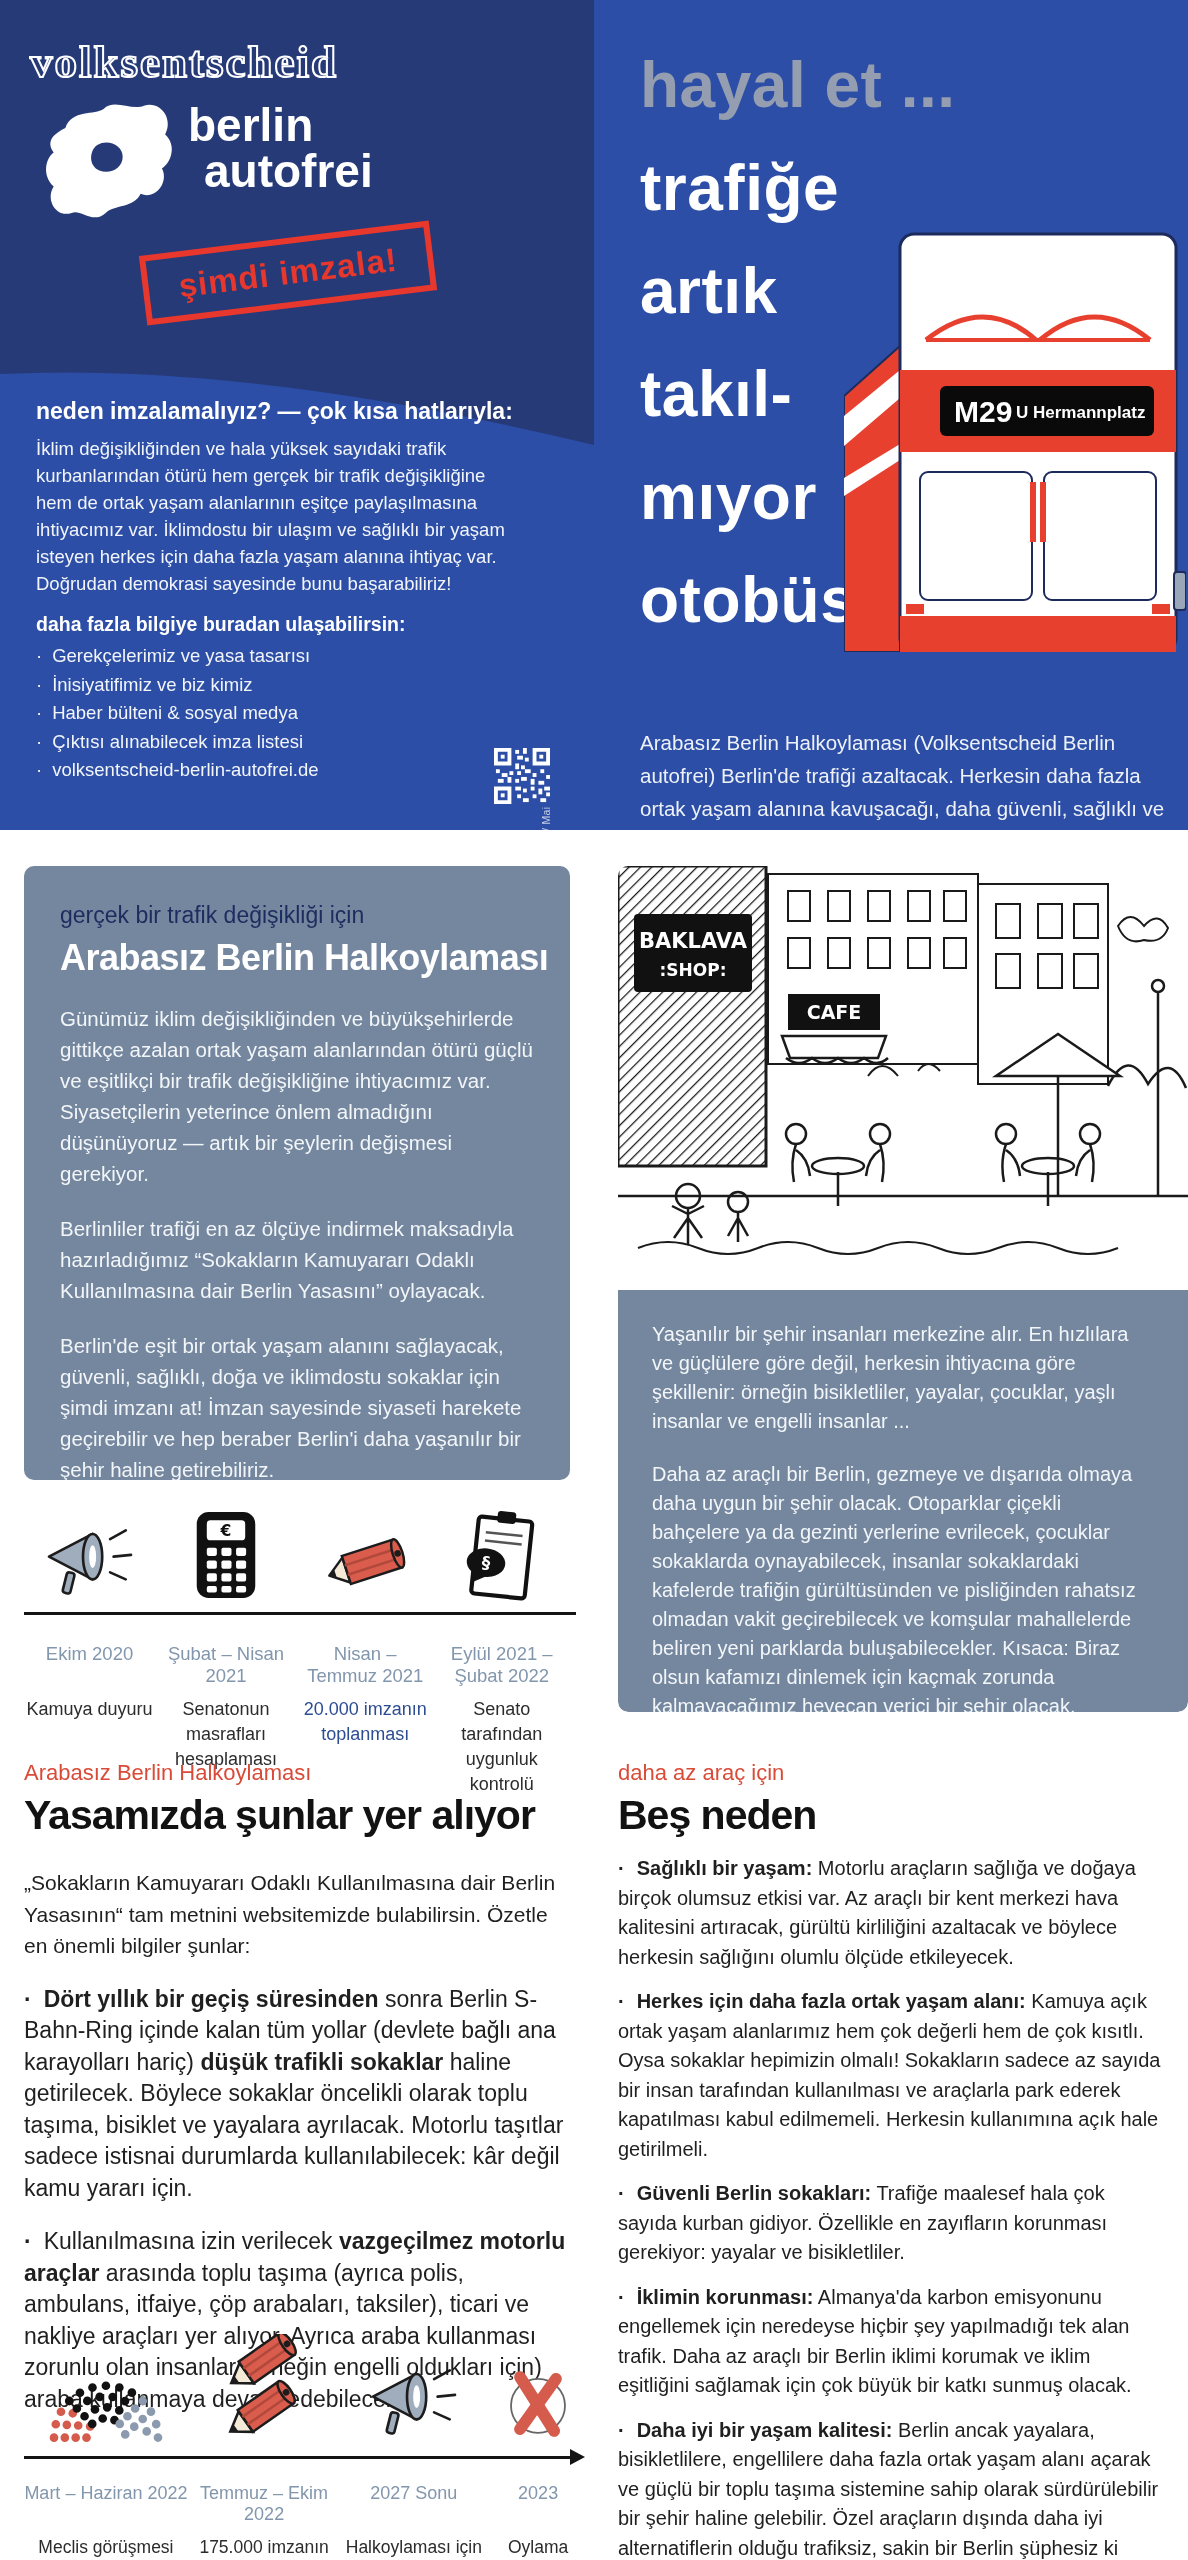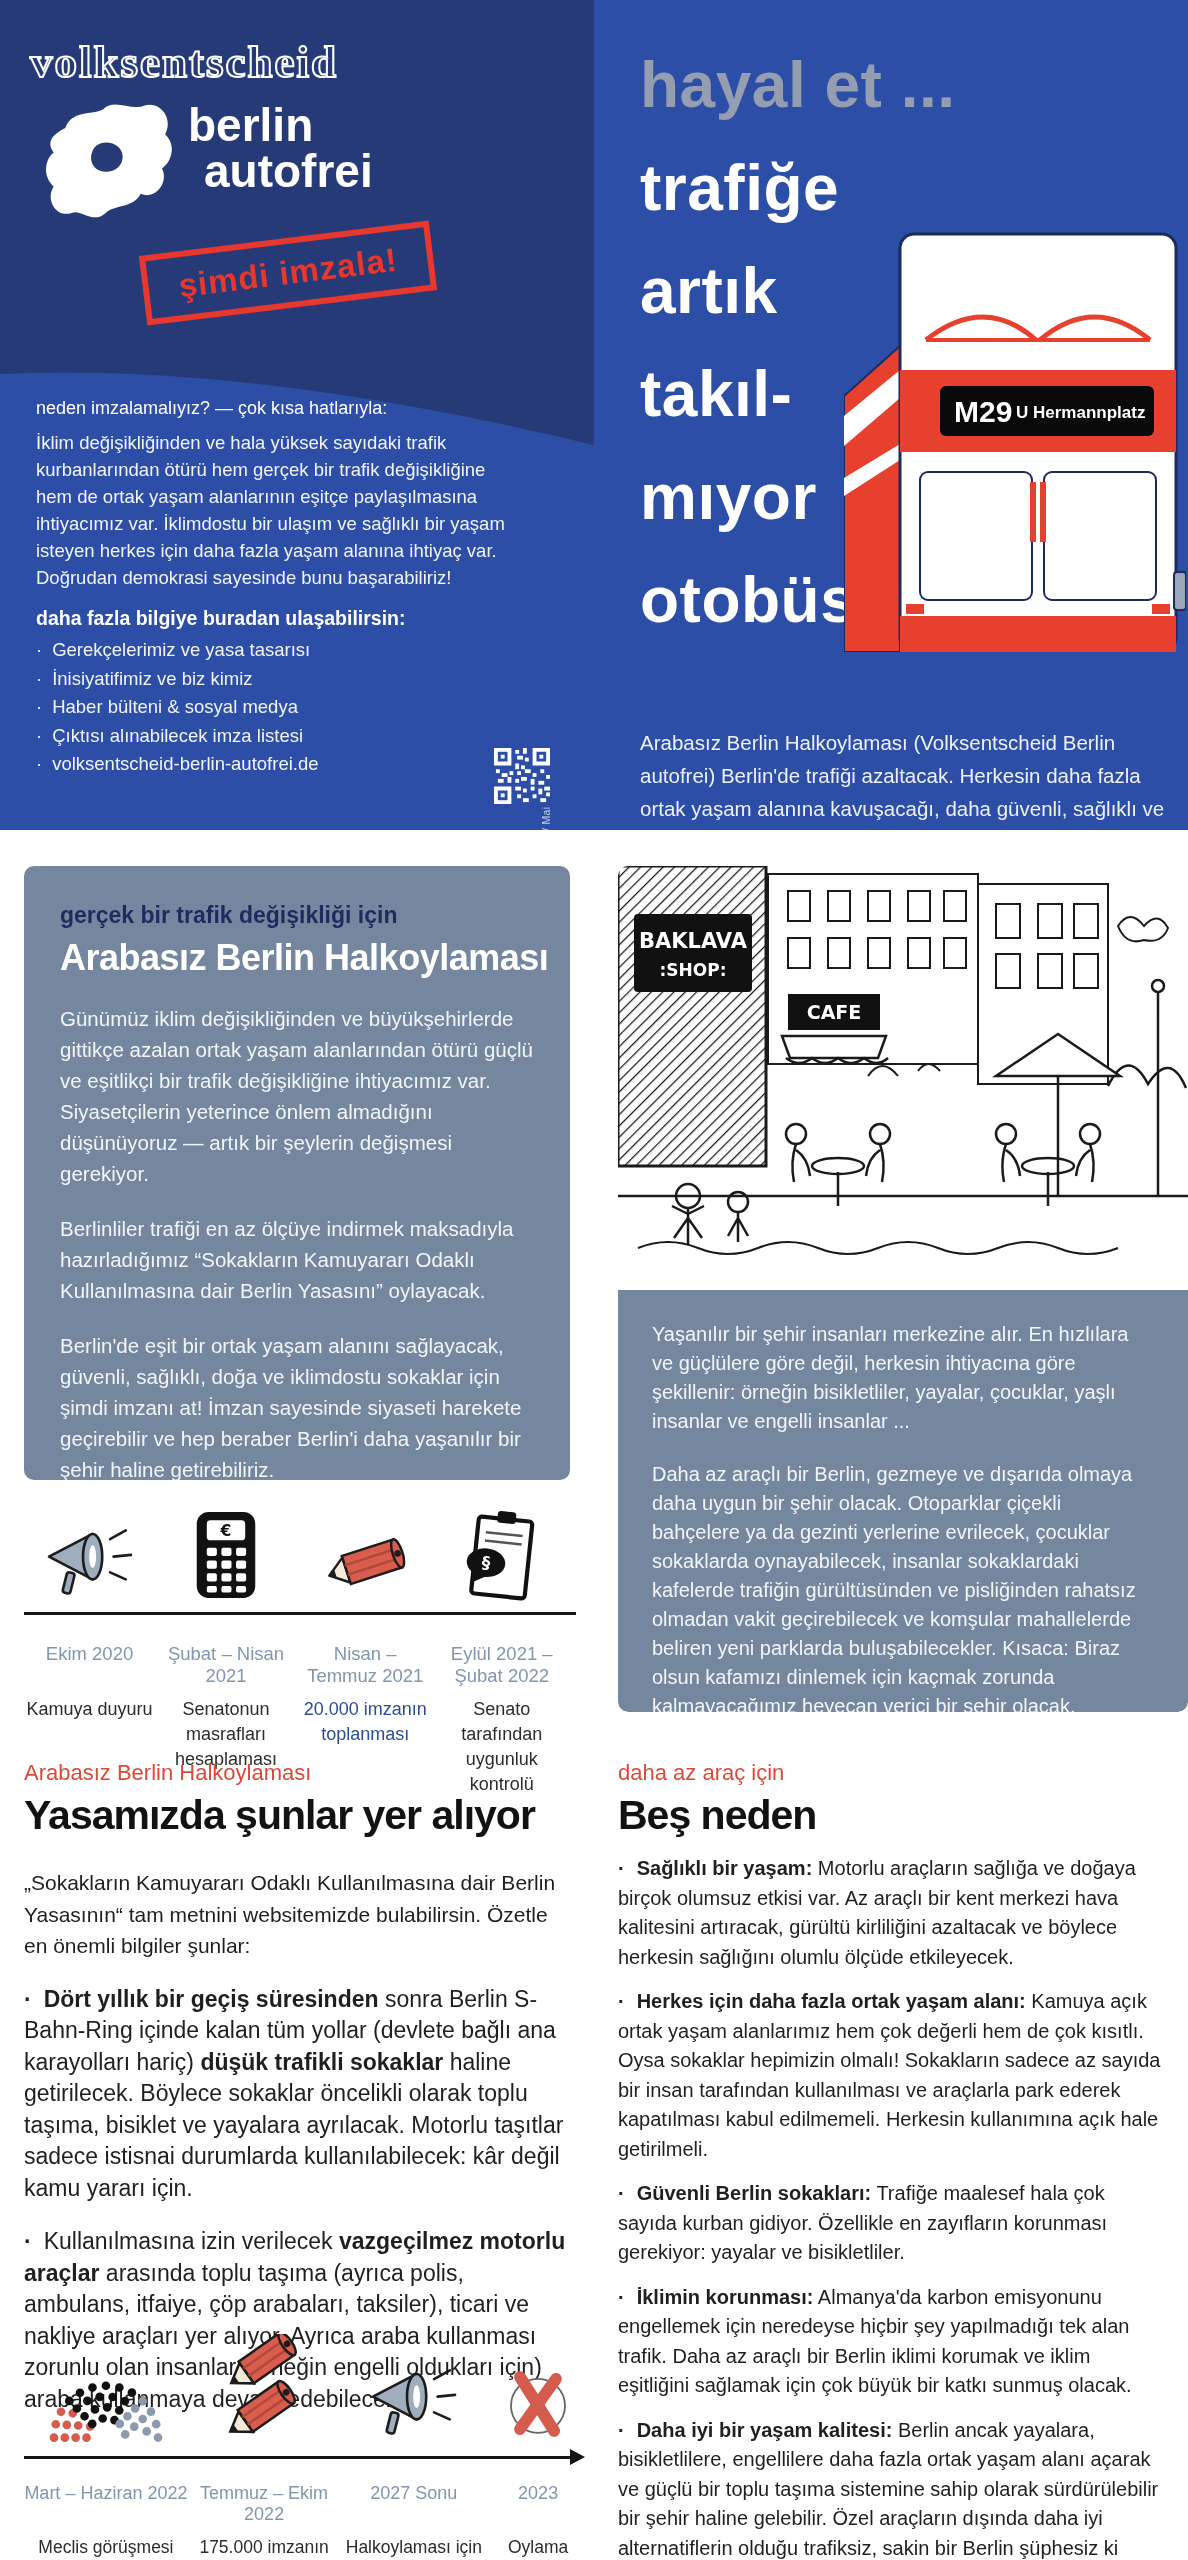--- a/index.html
+++ b/index.html
@@ -12,41 +12,41 @@
   .hero-left{position:relative;background:#2c4ea6;overflow:hidden;}
   .navy-block{position:absolute;top:0;left:0;width:594px;height:360px;background:#263a78;}
   .navy-curve{position:absolute;top:360px;left:0;display:block;}
   .logo{position:absolute;top:36px;left:30px;width:540px;}
   .logo-outline{font-size:45px;font-weight:800;letter-spacing:2px;color:transparent;-webkit-text-stroke:2px #ffffff;white-space:nowrap;font-family:Liberation Serif, serif;}
   .logo-map{position:absolute;top:62px;left:12px;}
   .logo-solid{position:absolute;top:66px;left:158px;color:#fff;font-weight:800;font-size:46px;line-height:46px;}
   .logo-solid .l2{margin-left:16px;}
   .stamp{position:absolute;top:238px;left:142px;transform:rotate(-7deg);border:6px solid #e8372c;color:#e8372c;font-weight:700;font-size:33px;padding:10px 30px;letter-spacing:1px;white-space:nowrap;}
   .why{position:absolute;top:398px;left:0;width:594px;bottom:0;padding:0 44px 0 36px;color:#f2f5fa;}
-  .why h3{margin:0;font-size:18px;font-weight:400;color:#ffffff;}
+  .why h3{margin:0;font-size:23px;font-weight:700;color:#ffffff;}
   .why .body{margin-top:10px;font-size:18.5px;line-height:27px;width:486px;}
   .why h4{margin:16px 0 6px 0;font-size:19.5px;font-weight:700;color:#ffffff;}
   .why ul{list-style:none;margin:0;padding:0;font-size:18.5px;line-height:28.5px;}
   .why ul li::before{content:"·";margin-right:10px;}
   .imprint{position:absolute;top:388px;right:30px;height:390px;writing-mode:vertical-rl;transform:rotate(180deg);font-size:10.5px;color:rgba(255,255,255,0.72);letter-spacing:0.3px;}
   .qr{position:absolute;right:44px;bottom:26px;}
 
   .hero-right{position:relative;background:#2c4ea6;overflow:hidden;}
   .headline{position:absolute;top:34px;left:46px;}
   .headline .ln{display:block;font-size:64px;line-height:103px;font-weight:700;color:#ffffff;letter-spacing:0.5px;}
   .headline .ln.muted{color:#959db1;}
   .bus{position:absolute;top:220px;right:2px;}
   .hero-intro{position:absolute;top:694px;left:46px;width:548px;font-size:20.5px;line-height:33px;color:#eef2f8;margin-top:32px;}
 
   
   .mid{position:absolute;top:866px;left:0;width:1188px;height:878px;display:grid;grid-template-columns:594px 594px;}
   .mid-left{padding:0 24px;}
   .graybox{background:#74879f;border-radius:10px;color:#f3f6f9;}
   .refbox{height:614px;padding:36px 36px;overflow:hidden;}
-  .refbox .kicker{font-size:23px;color:#1d2c5f;font-weight:700;}
+  .refbox .kicker{font-size:23px;color:#1d2c5f;font-weight:400;}
   .refbox .title{margin-top:8px;font-size:36px;font-weight:800;color:#ffffff;letter-spacing:-0.5px;white-space:nowrap;}
   .refbox p{margin:24px 0 0 0;font-size:20.5px;line-height:31px;}
   .tl{margin-top:26px;position:relative;}
   .tl-icons{display:grid;grid-template-columns:24% 26% 25% 25%;align-items:end;height:96px;}
   .tl-icons .ic{display:flex;justify-content:center;align-items:flex-end;}
   .tl-line{height:3px;background:#141414;margin-top:10px;width:552px;}
   .tl-dates{display:grid;grid-template-columns:24% 26% 25% 25%;margin-top:28px;}
   .tl-dates div{text-align:center;font-size:18.5px;color:#8296ad;}
   .tl-labels{display:grid;grid-template-columns:24% 26% 25% 25%;margin-top:10px;}
   .tl-labels div{text-align:center;font-size:18px;line-height:25px;color:#2c2c2c;}

